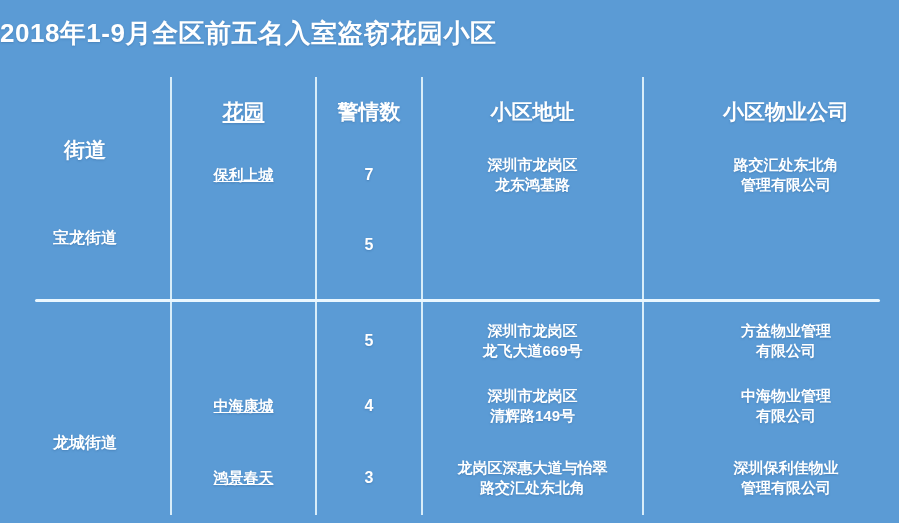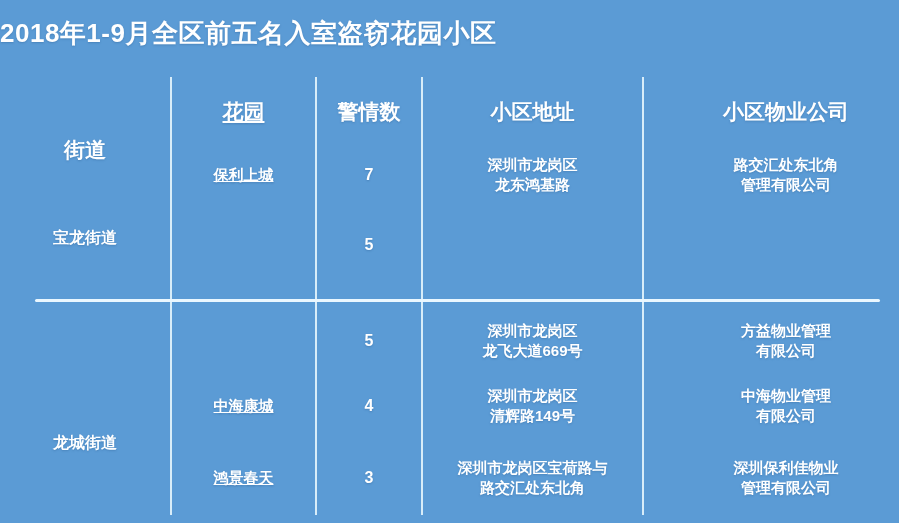--- a/index.html
+++ b/index.html
@@ -152,18 +152,18 @@
 
   <div class="cell rowtext col-garden  r4">中海康城</div>
   <div class="cell rowtext count col-count r4">4</div>
   <div class="cell rowtext multiline col-address r4">深圳市龙岗区
 清辉路149号</div>
   <div class="cell rowtext multiline col-company r4">中海物业管理
 有限公司</div>
 
   <div class="cell rowtext col-garden  r5">鸿景春天</div>
   <div class="cell rowtext count col-count r5">3</div>
-  <div class="cell rowtext multiline col-address r5">深圳市龙岗区宝荷路与
+  <div class="cell rowtext multiline col-address r5">龙岗区深惠大道与怡翠
 路交汇处东北角</div>
   <div class="cell rowtext multiline col-company r5">深圳保利佳物业
 管理有限公司</div>
 
 </div>
 
 </body></html>

